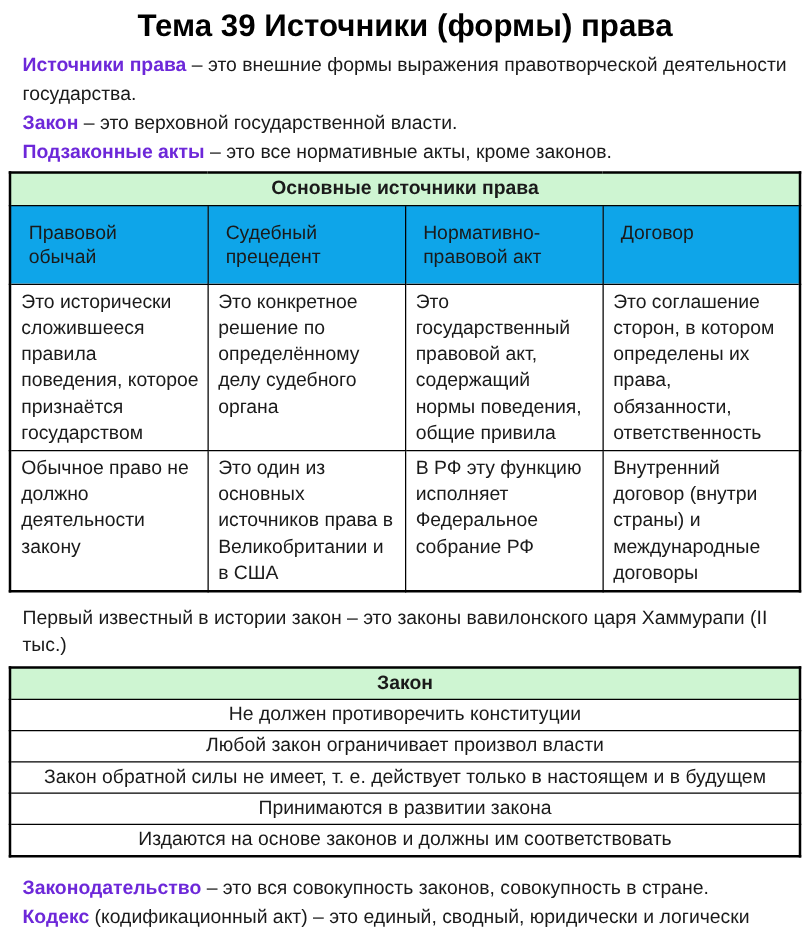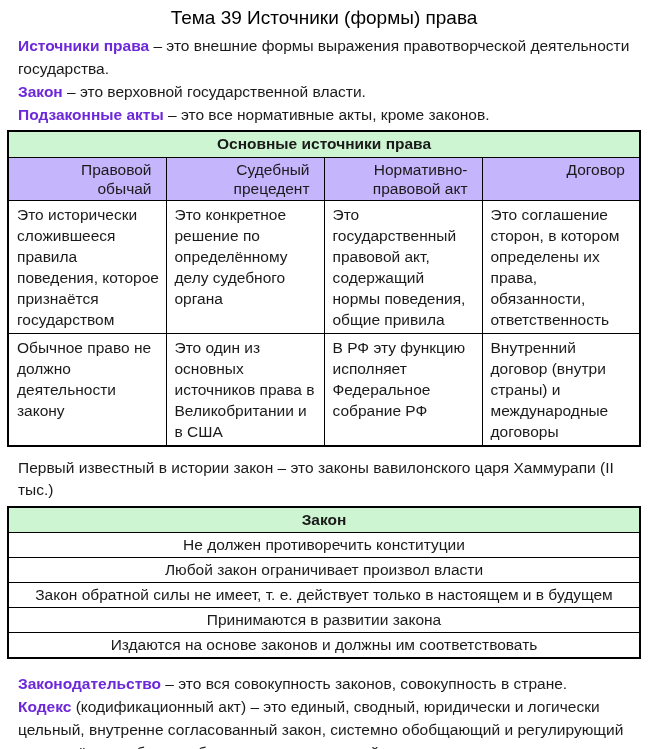--- a/index.html
+++ b/index.html
@@ -6,22 +6,22 @@
   html, body {
     width: 648px; height: 749px;
     background: #ffffff;
     overflow: hidden;
     font-family: "Liberation Sans", "DejaVu Sans", sans-serif;
     color: #1a1a1a;
   }
   .page { padding: 5px 7px 0 7px; }
 
   h1.title {
-    font-size: 19px;
-    font-weight: normal;
+    font-size: 25px;
+    font-weight: bold;
     text-align: center;
     margin: 2px 0 5px 0;
     color: #000;
   }
 
   .intro { margin: 0 0 4px 11px; }
   .intro p, .outro p {
     font-size: 15.5px;
     line-height: 23px;
   }
@@ -39,25 +39,25 @@
     font-weight: normal;
   }
   .green {
     background: #cef5d2;
     font-weight: bold;
     text-align: center;
     height: 26px;
     padding: 1px 2px;
   }
   .t1 .col {
-    background: #c4b5fd;
-    text-align: right;
+    background: #0ea5e9;
+    text-align: left;
     vertical-align: top;
     height: 38px;
-    padding: 2px 14px;
+    padding: 12px 14px;
     line-height: 19px;
   }
   .t1 .cell {
     background: #ffffff;
     vertical-align: top;
     text-align: left;
     padding: 3px 6px 3px 8px;
     line-height: 21px;
   }
   .t1 .row1 .cell { height: 126px; }

